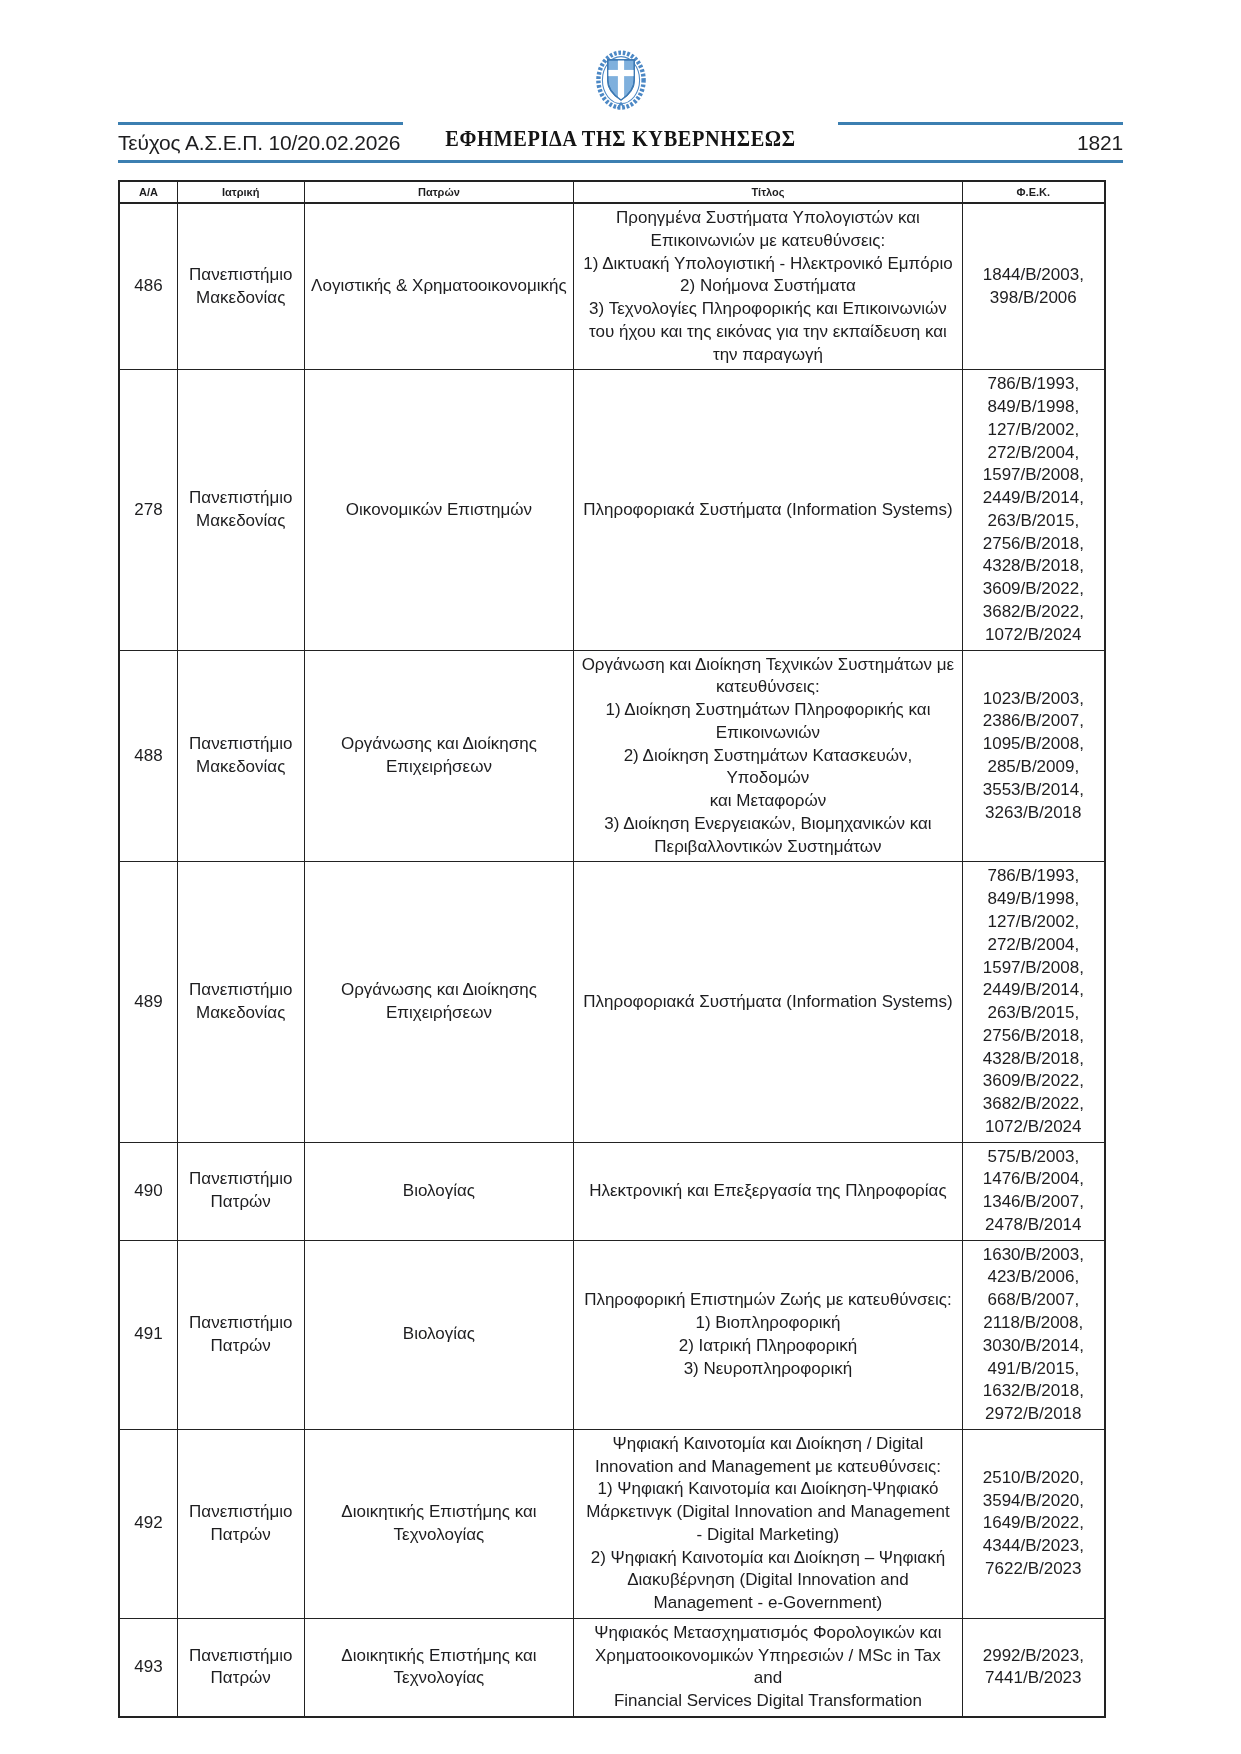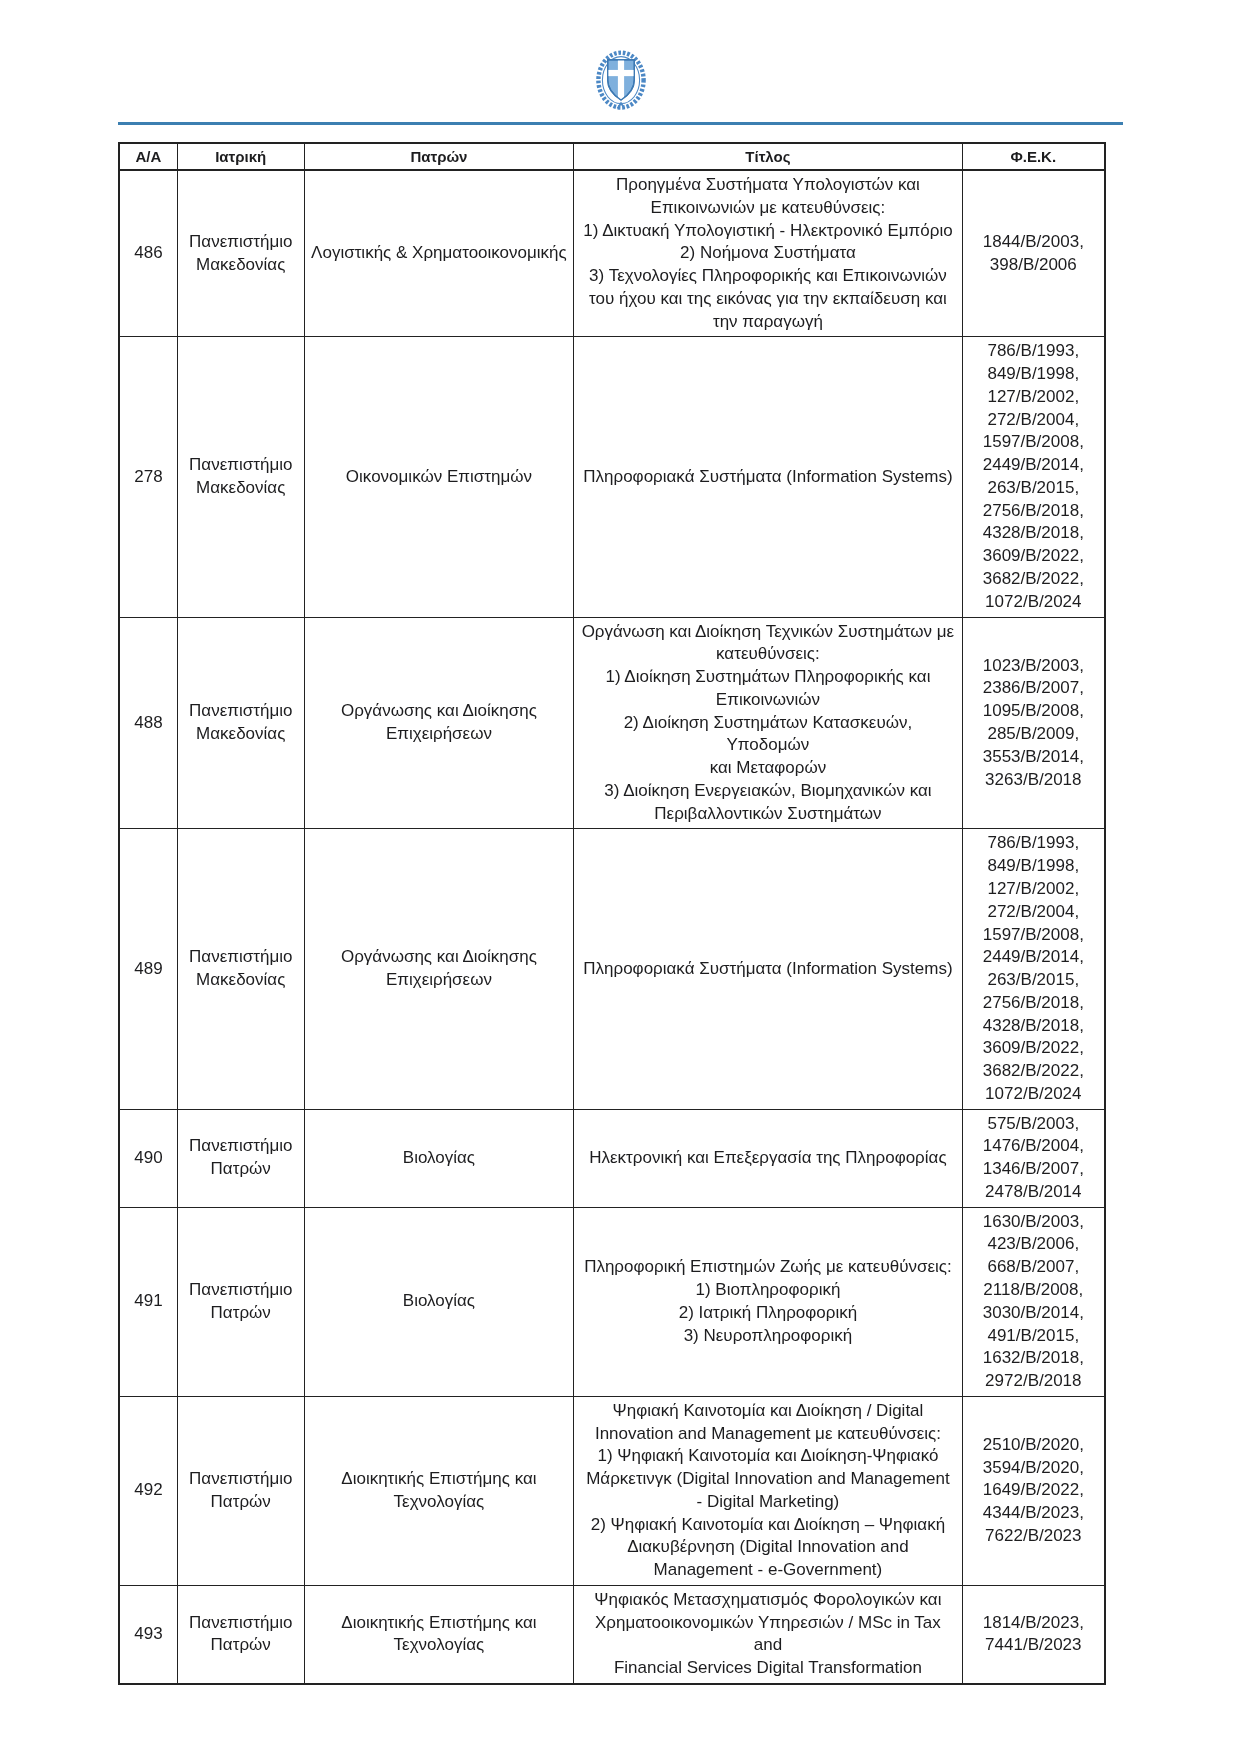--- a/index.html
+++ b/index.html
@@ -30,21 +30,21 @@
 
   
   table.fek-table {
     border-collapse:collapse; width:988px; margin-top:17px;
     table-layout:fixed; border:2px solid #222;
   }
   .fek-table th, .fek-table td {
     border:1px solid #222; text-align:center; vertical-align:middle;
   }
   .fek-table th {
-    font-size:15px; font-weight:bold; padding:4px 2px;
+    font-size:11px; font-weight:bold; padding:4px 2px;
     border-bottom:2px solid #222;
   }
   .fek-table td { font-size:17px; line-height:1.34; padding:3px 6px; }
   .pre { white-space:pre-line; }
   .col-aa    { width:58px;  }
   .col-idr   { width:126px; }
   .col-tmima { width:268px; }
   .col-titl  { width:386px; }
   .col-fek   { width:142px; }
 </style>
@@ -68,20 +68,25 @@
       <path d="M15 11 h30 v23 c0 11 -7 17.5 -15 22.5 c-8 -5 -15 -11.5 -15 -22.5 z" fill="#7fb0dd" stroke="#3d79b3" stroke-width="1.5"></path>
 
       <g clip-path="url(#shieldClip)">
         <rect x="26.5" y="11" width="7" height="46" fill="#ffffff"></rect>
         <rect x="13" y="22.5" width="34" height="7" fill="#ffffff"></rect>
       </g>
       <path d="M15 11 h30 v23 c0 11 -7 17.5 -15 22.5 c-8 -5 -15 -11.5 -15 -22.5 z" fill="none" stroke="#3d79b3" stroke-width="1.5"></path>
     </svg>
   </div>
 
+  <div class="mast">
+    <div class="mast-left">Τεύχος Α.Σ.Ε.Π. 10/20.02.2026</div>
+    <div class="mast-center">ΕΦΗΜΕΡΙΔΑ ΤΗΣ ΚΥΒΕΡΝΗΣΕΩΣ</div>
+    <div class="mast-right">1821</div>
+  </div>
   <hr class="rule">
 
   <table class="fek-table">
     <colgroup>
       <col class="col-aa">
         <col class="col-idr">
         <col class="col-tmima">
       <col class="col-titl">
         <col class="col-fek">
     </colgroup>
@@ -221,19 +226,19 @@
       </tr>
       <tr>
         <td>493</td>
         <td class="pre">Πανεπιστήμιο
 Πατρών</td>
         <td class="pre">Διοικητικής Επιστήμης και
 Τεχνολογίας</td>
         <td class="pre">Ψηφιακός Μετασχηματισμός Φορολογικών και
 Χρηματοοικονομικών Υπηρεσιών / MSc in Tax and
 Financial Services Digital Transformation</td>
-        <td class="pre">1814/Β/2023,
+        <td class="pre">2992/Β/2023,
 7441/Β/2023</td>
       </tr>
     </tbody>
   </table>
 
 </div>
 
 </body></html>

